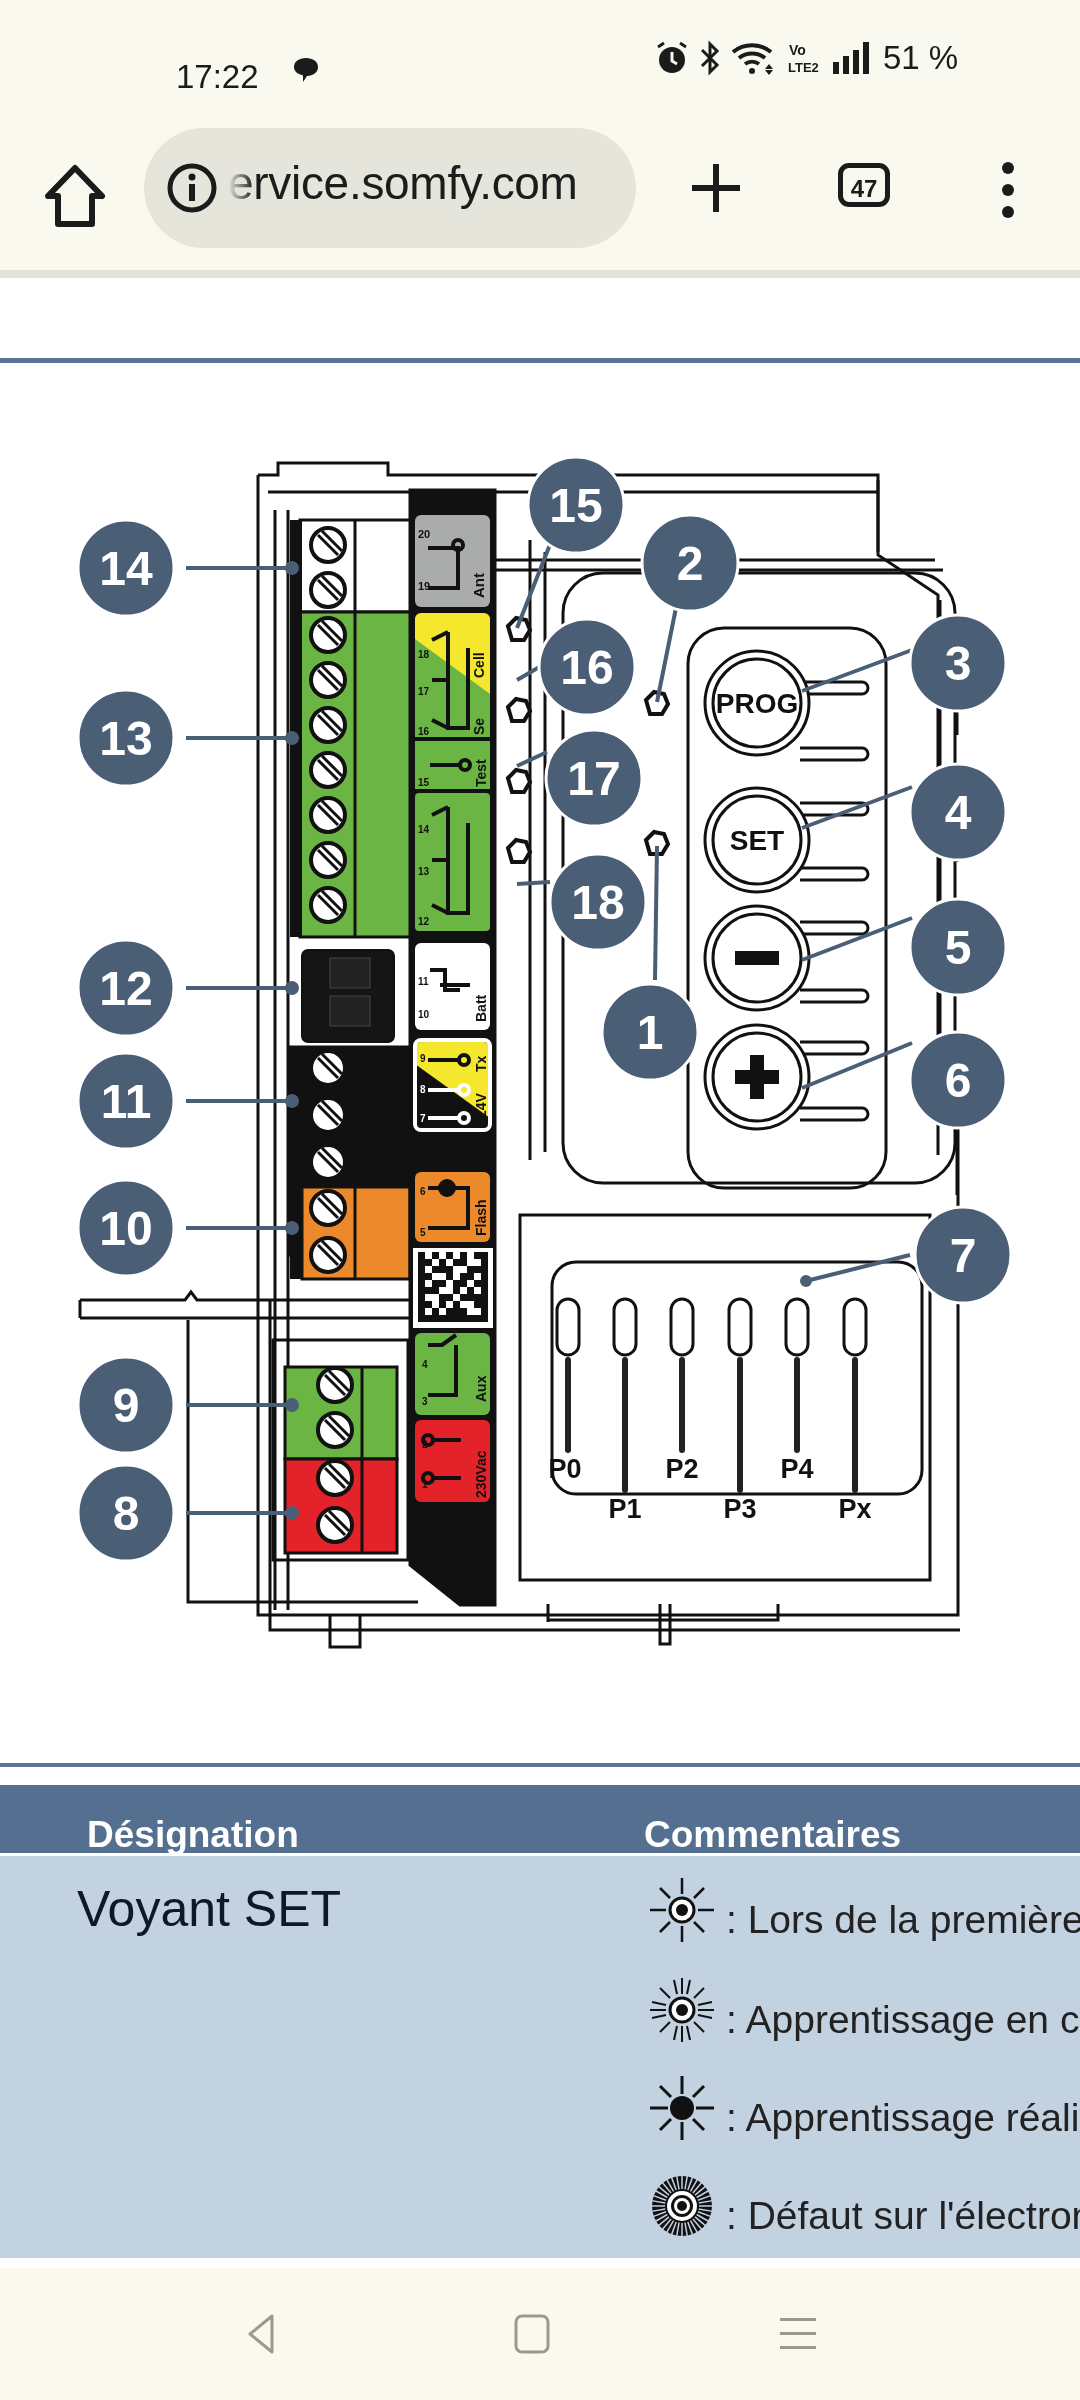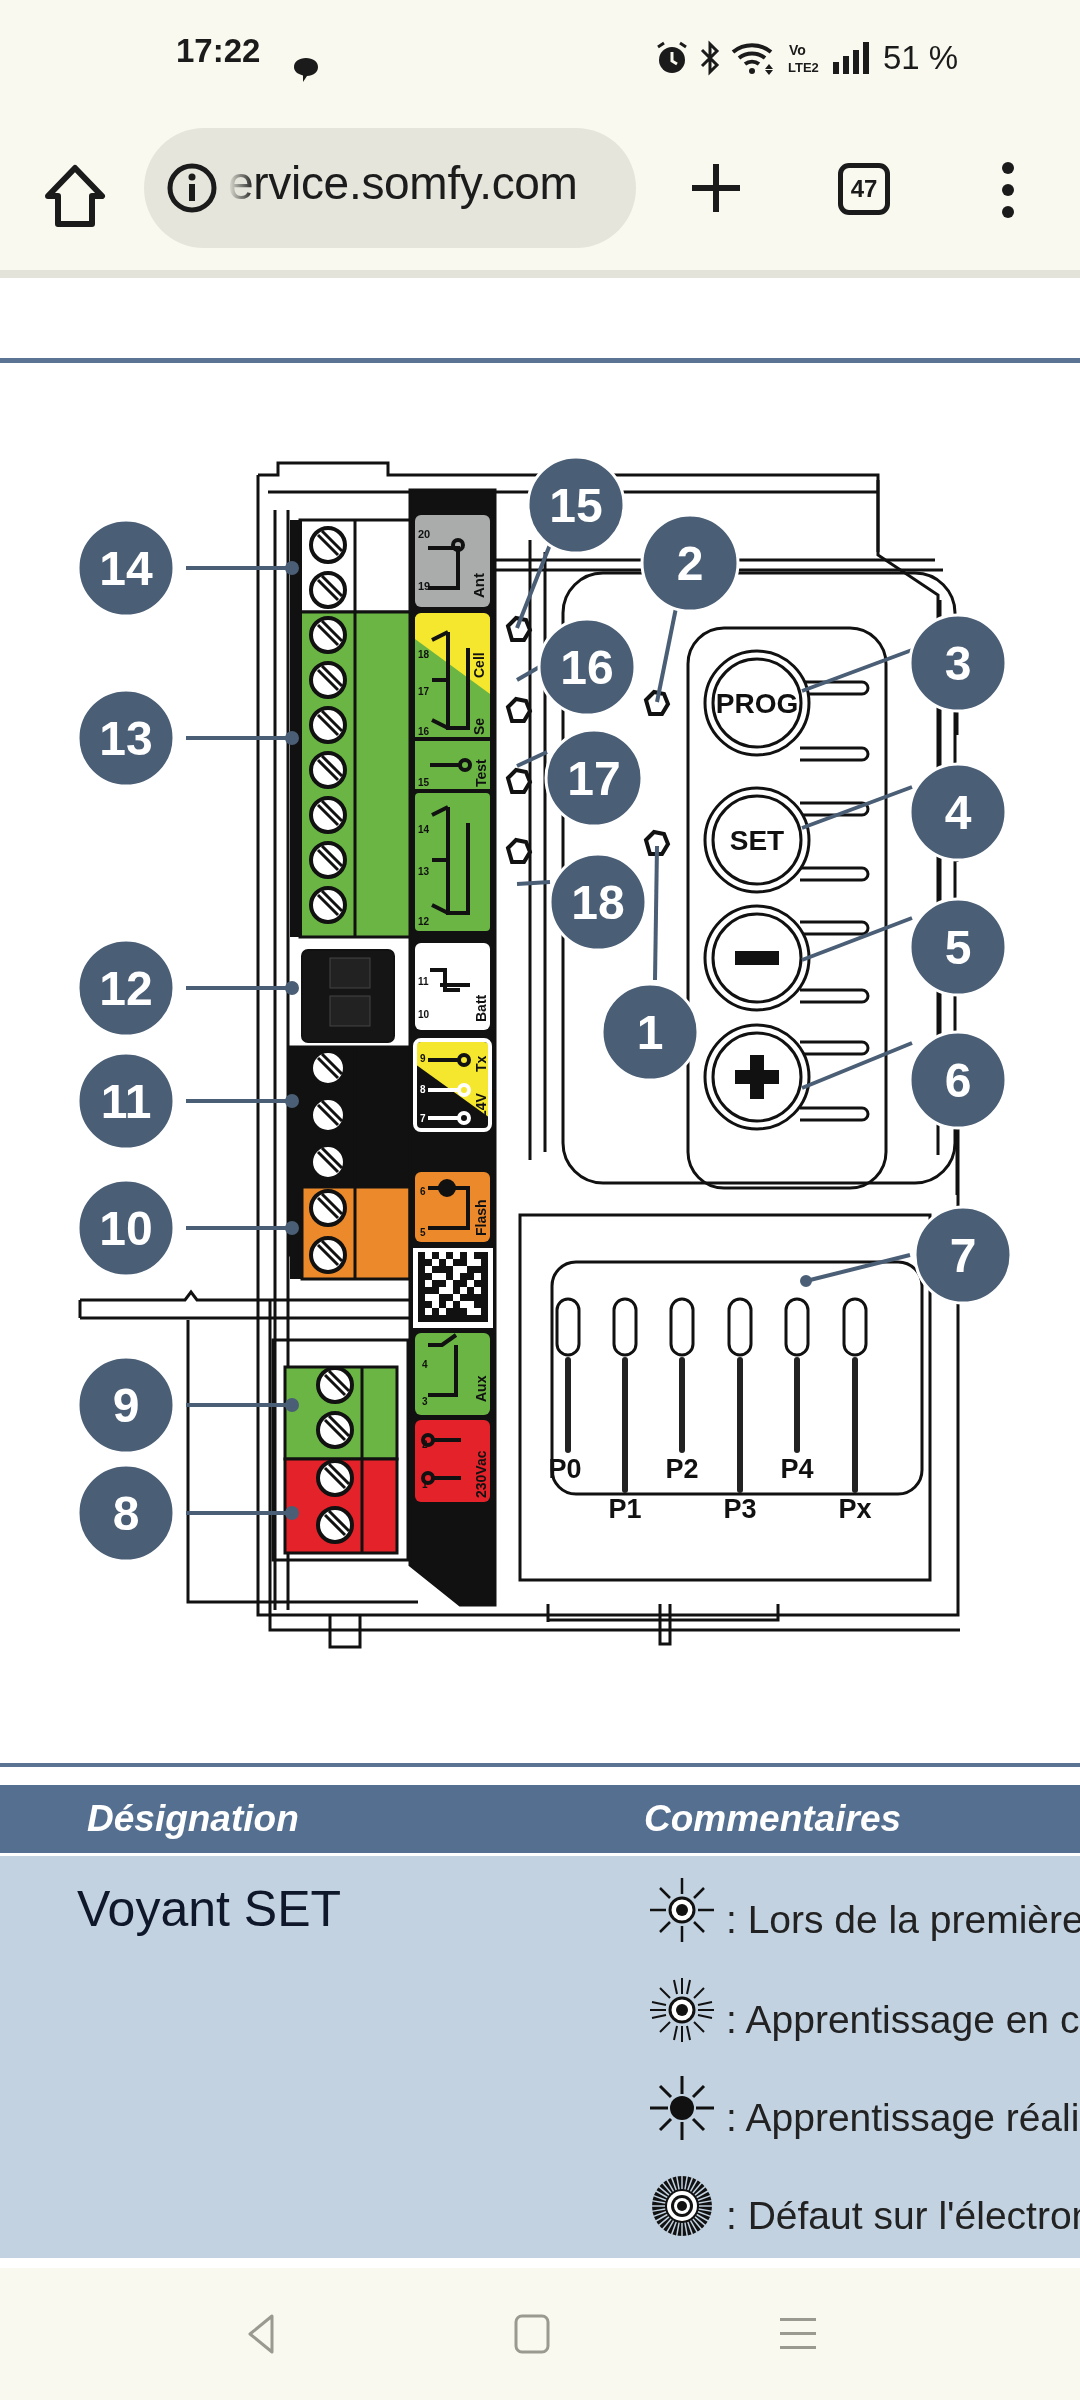--- a/index.html
+++ b/index.html
@@ -1,40 +1,40 @@
 <!DOCTYPE html>
 <html><head>
 <meta charset="utf-8">
 <style>
   html, body { margin:0; padding:0; }
   body { width:1080px; height:2400px; position:relative; overflow:hidden; background:#fff; font-family:"Liberation Sans", sans-serif; }
   .status-bar { position:absolute; left:0; top:0; width:1080px; height:140px; background:#f9f9ef; }
-  .status-time { position:absolute; left:176px; top:32px; font-size:33px; color:#1b1b1b;font-weight:bold; }
+  .status-time { position:absolute; left:176px; top:58px; font-size:33px; color:#1b1b1b; }
   .status-chat { position:absolute; left:292px; top:56px; }
   .status-right { position:absolute; left:655px; top:39px; display:flex; align-items:center; gap:10px; color:#1b1b1b; font-size:33px; }
   .status-right svg { display:block; }
   .battery-text { }
 
   .browser-bar { position:absolute; left:0; top:140px; width:1080px; height:130px; background:#f9f9ef; border-bottom:8px solid #e3e3d9; }
   .home-btn { position:absolute; left:40px; top:22px; width:70px; height:70px; }
   .url-bg { position:absolute; left:144px; top:128px; width:492px; height:120px; background:#e5e5db; border-radius:60px; }
   .info-icon { position:absolute; left:166px; top:162px; width:52px; height:52px; }
   .url-text { position:absolute; left:228px; top:156px; font-size:46px; color:#1c1c1c; letter-spacing:-0.3px; white-space:nowrap; width:390px; overflow:hidden; }
   .url-fade { position:absolute; left:228px; top:156px; width:26px; height:60px; background:linear-gradient(to right, #e5e5db, rgba(229,229,219,0)); }
   .new-tab-btn { position:absolute; left:688px; top:160px; width:56px; height:56px; }
-  .tabs-btn { position:absolute; left:838px; top:163px; width:52px; height:52px; border:5px solid #1b1b1b; border-radius:11px; box-sizing:border-box; font-size:24px; text-align:center; line-height:42px; color:#1b1b1b; font-weight:bold; }
+  .tabs-btn { position:absolute; left:838px; top:163px; width:52px; height:44px; border:5px solid #1b1b1b; border-radius:11px; box-sizing:border-box; font-size:24px; text-align:center; line-height:42px; color:#1b1b1b; font-weight:bold; }
   .menu-btn { position:absolute; left:996px; top:160px; width:24px; height:60px; }
 
   .content-top-rule { position:absolute; left:0; top:358px; width:1080px; height:5px; background:#5b7493; }
   .diagram { position:absolute; left:0; top:420px; width:1080px; height:1300px; }
   .content-bottom-rule { position:absolute; left:0; top:1763px; width:1080px; height:4px; background:#5b7493; }
 
   .table { position:absolute; left:0; top:1785px; width:1080px; }
   .table-header { height:68px; background:#546f90; position:relative; border-bottom:3px solid #fff; }
-  .th { position:absolute; top:13px; font-size:37px; color:#fff; font-weight:bold;font-style:italic; }
+  .th { position:absolute; top:29px; font-size:37px; color:#fff; font-weight:bold; }
   .th-1 { left:87px; }
   .th-2 { left:644px; }
   .table-row { position:relative; height:418px; background:#c2d2e1; }
   .td-designation { position:absolute; left:77px; top:24px; font-size:50px; color:#0f172a; }
   .comment-line { position:absolute; left:646px; height:70px; white-space:nowrap; font-size:39px; color:#222; }
   .comment-line svg { position:absolute; left:0; top:0; }
   .comment-line span.txt { position:absolute; left:80px; top:24px; }
   .bottom-white { position:absolute; left:0; top:2258px; width:1080px; height:12px; background:#fff; }
   .nav-bar { position:absolute; left:0; top:2268px; width:1080px; height:132px; background:#f9f9ef; }
   .nav-btn { position:absolute; top:44px; }

